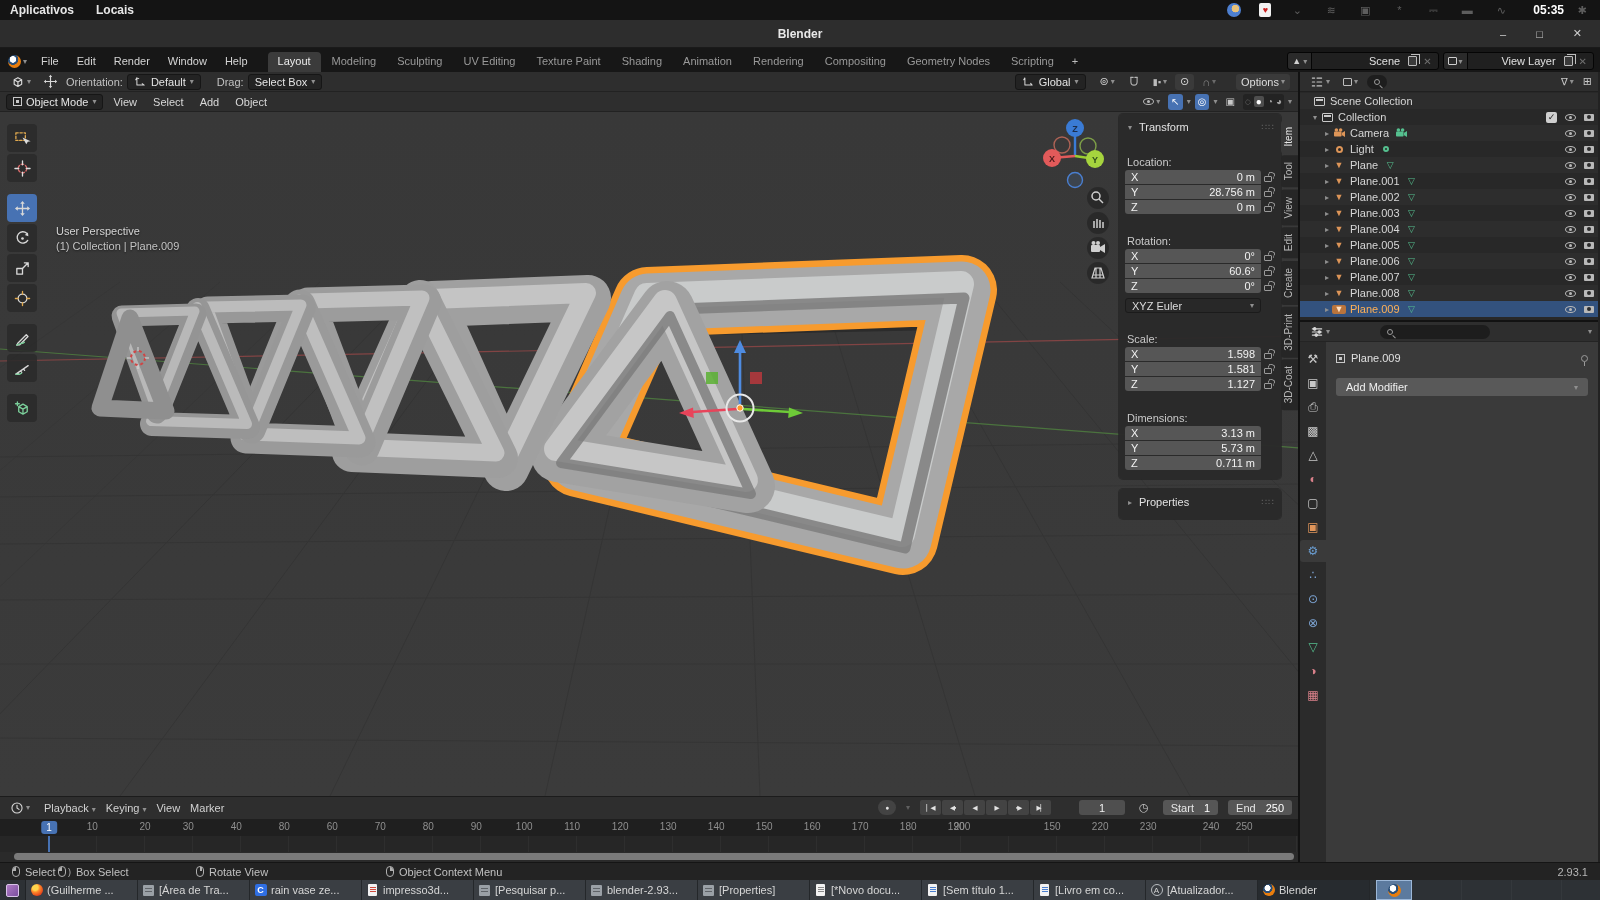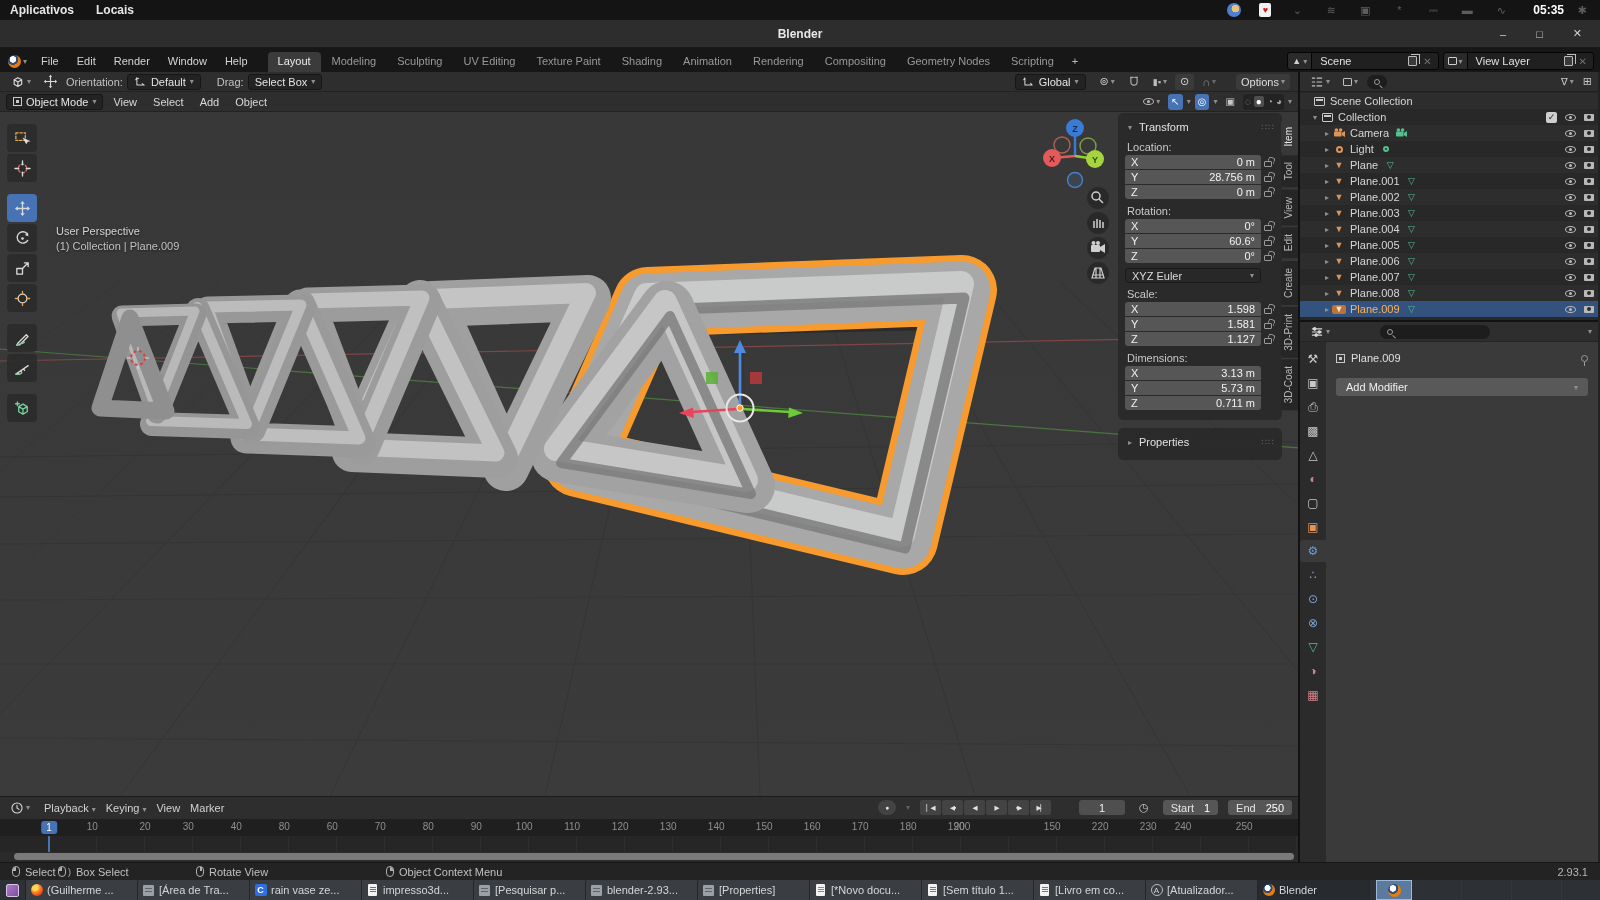--- a/index.html
+++ b/index.html
@@ -30,21 +30,21 @@
   .blogo { width:13px; height:13px; border-radius:50%; background:radial-gradient(circle at 38% 34%, #ffffff 0 26%, #2a4f78 30% 44%, #e87d0d 48% 100%); display:inline-block; }
   .chev { color:#8f8f8f; font-size:8px; }
   #top-menus { display:flex; gap:2px; padding-bottom:3px; }
   #top-menus .tmenu { padding:2px 8px; border-radius:3px; color:#d4d4d4; }
   #ws-tabs { display:flex; margin-left:12px; height:20px; }
   #ws-tabs .wtab { padding:3px 10px 0 10px; color:#999; border-radius:4px 4px 0 0; margin-right:1px; height:20px; }
   #ws-tabs .wtab.active { background:#3b3b3b; color:#ececec; }
   #ws-tabs .wtab.plus { color:#bdbdbd; padding:3px 7px 0 7px; }
   .id-field { display:flex; align-items:center; background:#202020; border:1px solid #050505; border-radius:3px; height:18px; margin-bottom:2px; }
   .id-field .icbox { display:flex; align-items:center; gap:2px; padding:0 4px; border-right:1px solid #050505; height:100%; background:#2a2a2a; border-radius:3px 0 0 3px; }
-  .id-field .name { padding:0 8px; color:#e0e0e0; width:96px; }
+  .id-field .name { padding:0 8px; color:#e0e0e0; width:96px;text-align:right; }
   .id-field .dup { width:9px; height:10px; border:1px solid #bdbdbd; border-radius:1px; position:relative; margin-right:6px; background:#3a3a3a; }
   .id-field .dup::before { content:""; position:absolute; left:2px; top:-3px; width:8px; height:9px; border-top:1px solid #bdbdbd; border-right:1px solid #bdbdbd; }
   .id-field .x { color:#6f6f6f; padding-right:6px; font-size:10px; }
 
   
   #main-row { display:flex; height:790px; }
   #left-col { width:1300px; display:flex; flex-direction:column; border-right:2px solid #121212; }
   #right-col { width:298px; display:flex; flex-direction:column; }
 
   
@@ -68,21 +68,21 @@
   .tbtn { width:30px; height:28px; background:#2a2a2ae0; border-radius:4px; display:flex; align-items:center; justify-content:center; }
   .tbtn.active { background:#4772b3; }
   #vp-text { position:absolute; left:56px; top:112px; color:#d5d5d5; font-size:11px; line-height:15px; text-shadow:0 1px 2px #0008; }
   #vp-text .l2 { color:#c3c3c3; }
 
   
   #n-panel { position:absolute; right:17px; top:2px; width:162px; }
   .panel { background:#2fcc; background:rgba(42,42,42,.96); border-radius:4px; padding:4px 6px 8px 6px; box-shadow:0 0 0 1px #222a; }
   .panel-hdr { display:flex; align-items:center; gap:4px; color:#e2e2e2; height:18px; font-size:11px; }
   .grip { margin-left:auto; color:#666; font-size:9px; letter-spacing:1px; }
-  .grp-label { color:#c9c9c9; margin:5px 0 2px 2px; }
+  .grp-label { color:#c9c9c9; margin:20px 0 2px 2px; }
   .axis-grp { display:flex; flex-direction:column; }
   .axis-row { display:flex; align-items:center; margin-bottom:1px; }
   .axis-field { flex:1; display:flex; background:#565656; height:14px; align-items:center; padding:0 6px; color:#f2f2f2; }
   .axis-row:first-child .axis-field { border-radius:3px 3px 0 0; }
   .axis-row:last-child .axis-field { border-radius:0 0 3px 3px; }
   .axis-field .val { margin-left:auto; }
   .lockc { width:14px; display:flex; justify-content:center; }
   .lock { position:relative; width:8px; height:6px; border:1px solid #9a9a9a; border-radius:1px; margin-top:4px; }
   .lock::before { content:""; position:absolute; left:3px; top:-5px; width:5px; height:5px; border:1px solid #9a9a9a; border-bottom:none; border-radius:3px 3px 0 0; transform:rotate(18deg); }
   .wide .axis-field { margin-right:14px; }
@@ -794,21 +794,21 @@
           <span class="tick-num" style="left:716.1999999999999px">140</span>
           <span class="tick-num" style="left:764.1999999999999px">150</span>
           <span class="tick-num" style="left:812.1999999999999px">160</span>
           <span class="tick-num" style="left:860.1999999999999px">170</span>
           <span class="tick-num" style="left:908.1999999999999px">180</span>
           <span class="tick-num" style="left:956.1999999999999px">190</span>
           <span class="tick-num" style="left:962px">200</span>
           <span class="tick-num" style="left:1052.1999999999998px">150</span>
           <span class="tick-num" style="left:1100.2px">220</span>
           <span class="tick-num" style="left:1148.2px">230</span>
-          <span class="tick-num" style="left:1183px">240</span>
+          <span class="tick-num" style="left:1211px">240</span>
           <span class="tick-num" style="left:1244.2px">250</span>
         </div>
       <div id="tl-track">
         <div id="playhead" style="left:48px;"></div>
       <div class="vgrid" style="left:96px"></div>
           <div class="vgrid" style="left:144px"></div>
           <div class="vgrid" style="left:192px"></div>
           <div class="vgrid" style="left:240px"></div>
           <div class="vgrid" style="left:288px"></div>
           <div class="vgrid" style="left:336px"></div>

